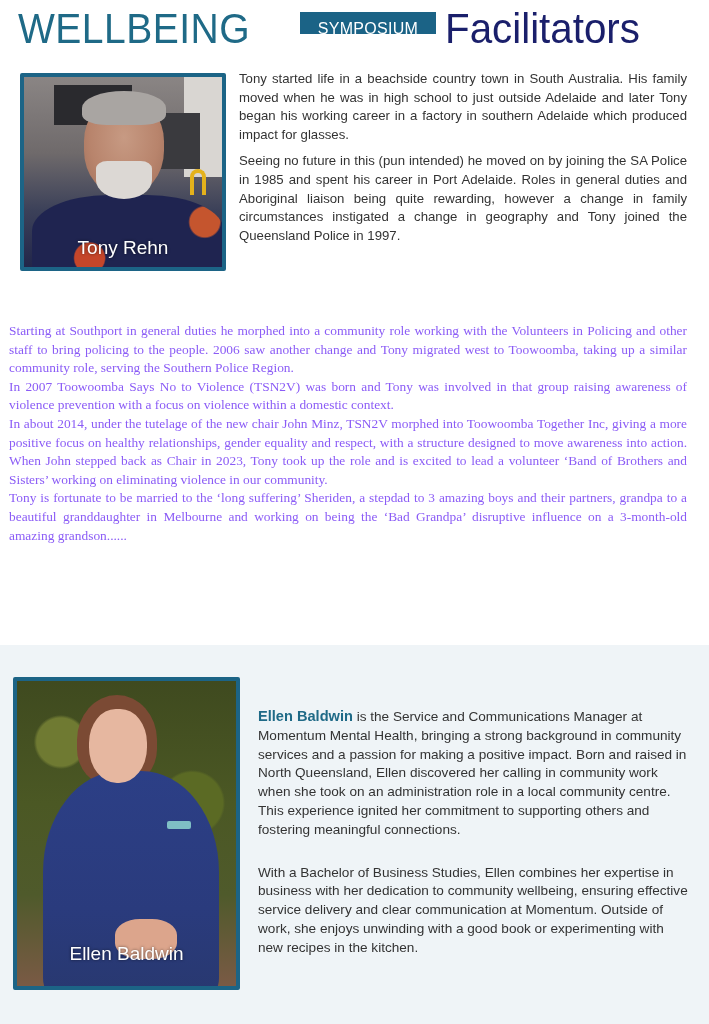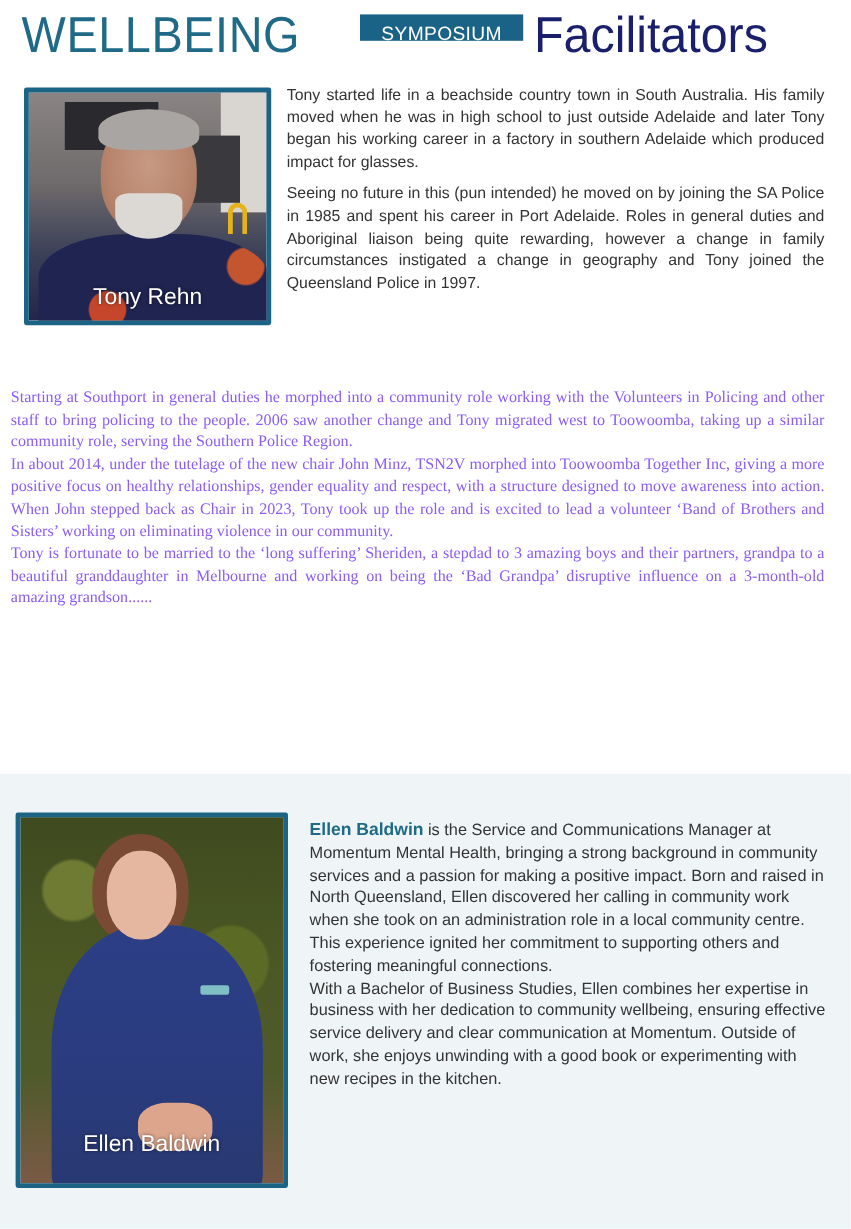--- a/index.html
+++ b/index.html
@@ -79,21 +79,21 @@
     .ellen-shirt { position:absolute; left:26px; top:90px; width:176px; height:230px; border-radius:44% 44% 10% 10%;
       background: linear-gradient(180deg, #2c3f86 0%, #2a3b7d 60%, #28386f 100%); }
     .ellen-hands { position:absolute; left:98px; top:238px; width:62px; height:40px; border-radius:40%; background:#dca58c; }
     .ellen-logo { position:absolute; left:150px; top:140px; width:24px; height:8px; background:#7fbfc5; border-radius:2px; }
     .ellen-label { top: 262px; font-size: 18px; }
 
     .ellen-text {
       position: absolute; left: 258px; top: 683px; width: 430px;
       font-size: 13.6px; line-height: 18.8px; color: #333;
     }
-    .ellen-text p { margin-bottom: 0; }
+    .ellen-text p { margin-bottom: 0; margin-top: 24px; }
     .ellen-text .p2 { }
     .ellen-name { color: #1f6a87; font-weight: bold; font-size: 14.6px; }
   </style>
 </head>
 <body>
 
 <div class="header">
   <span class="h-wellbeing">WELLBEING</span>
   <span class="h-symposium">SYMPOSIUM</span>
   <span class="h-facilitators">Facilitators</span>
@@ -111,20 +111,21 @@
   <div class="name-label tony-label">Tony Rehn</div>
 </div>
 
 <div class="tony-text">
   <p>Tony started life in a beachside country town in South Australia. His family moved when he was in high school to just outside Adelaide and later Tony began his working career in a factory in southern Adelaide which produced impact for glasses.</p>
   <p>Seeing no future in this (pun intended) he moved on by joining the SA Police in 1985 and spent his career in Port Adelaide. Roles in general duties and Aboriginal liaison being quite rewarding, however a change in family circumstances instigated a change in geography and Tony joined the Queensland Police in 1997.</p>
 </div>
 
 <div class="tony-long">
   <p>Starting at Southport in general duties he morphed into a community role working with the Volunteers in Policing and other staff to bring policing to the people. 2006 saw another change and Tony migrated west to Toowoomba, taking up a similar community role, serving the Southern Police Region.</p>
+  <p>In 2007 Toowoomba Says No to Violence (TSN2V) was born and Tony was involved in that group raising awareness of violence prevention with a focus on violence within a domestic context.</p>
   <p>In about 2014, under the tutelage of the new chair John Minz, TSN2V morphed into Toowoomba Together Inc, giving a more positive focus on healthy relationships, gender equality and respect, with a structure designed to move awareness into action. When John stepped back as Chair in 2023, Tony took up the role and is excited to lead a volunteer ‘Band of Brothers and Sisters’ working on eliminating violence in our community.</p>
   <p>Tony is fortunate to be married to the ‘long suffering’ Sheriden, a stepdad to 3 amazing boys and their partners, grandpa to a beautiful granddaughter in Melbourne and working on being the ‘Bad Grandpa’ disruptive influence on a 3-month-old amazing grandson......</p>
 </div>
 
 <div class="lower"></div>
 
 <div class="photo photo-ellen">
   <div class="ellen-hair"></div>
   <div class="ellen-shirt"></div>
   <div class="ellen-logo"></div>

